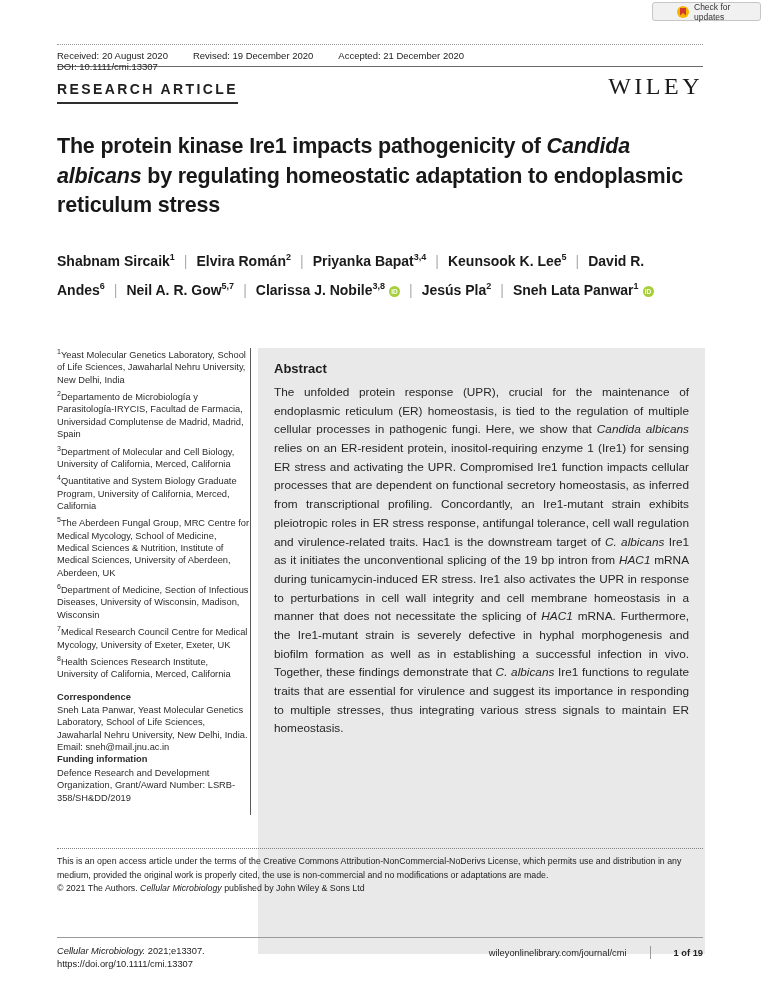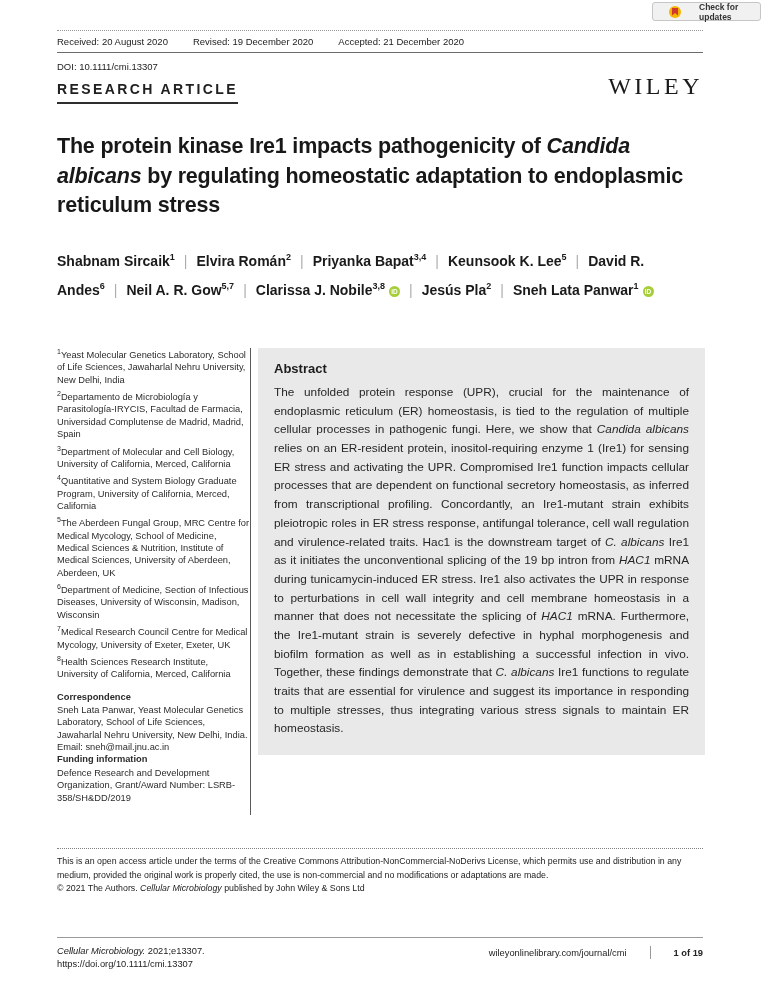--- a/index.html
+++ b/index.html
@@ -7,38 +7,38 @@
     width:761px; height:1000px;
     font-family:"Liberation Sans", sans-serif;
     color:#1c1c1c;
     -webkit-font-smoothing:antialiased;
   }
   .page { position:relative; width:761px; height:1000px; overflow:hidden; background:#fff; }
 
   
   .cfu {
     position:absolute; top:2px; left:652px; height:19px;
-    display:flex; align-items:center; gap:18px;
+    display:flex; align-items:center; gap:5px;
     background:#f1f1f1; border:1px solid #c6c6c6; border-radius:3px;
-    padding:0 16px; box-sizing:border-box;
-    font-size:8.5px; color:#333;font-weight:bold;
+    padding:0 24px; box-sizing:border-box;
+    font-size:8.5px; color:#333;
   }
   .cm-icon {
     position:relative; width:12px; height:12px; border-radius:50%;
     background:var(--cm-yellow,#F7B500); flex:0 0 auto;
   }
   .cm-icon .bm {
     position:absolute; left:3px; top:2px; width:6px; height:8px;
     background:var(--cm-red,#D0392E);
     clip-path:polygon(0 0,100% 0,100% 100%,50% 68%,0 100%);
   }
 
   
   .dates-row {
-    position:absolute; top:30px; left:57px; width:646px;
+    position:absolute; top:44px; left:57px; width:646px;
     border-top:1px dotted #9a9a9a; border-bottom:1px solid #6b6b6b;
     display:flex; align-items:flex-end;
     font-size:9.5px; color:#222; box-sizing:border-box;
   }
   .dates-row .hist { padding:5px 0; }
   .dates-row .vsep { width:1px; background:#999; margin:0 12px; }
 
   .doi-line { position:absolute; top:61px; left:57px; font-size:9.5px; color:#222; }
 
   
@@ -81,21 +81,21 @@
   .aff { margin-bottom:5px; }
   .aff sup { font-size:7px; }
   .small-heading { font-weight:700; margin-bottom:1px; }
   .corr { margin-top:10px; }
   .funding { margin-top:0; }
 
   .vrule { position:absolute; left:250px; top:348px; width:1px; height:467px; background:#5a5a5a; }
 
   
   .abstract-box {
-    position:absolute; left:258px; top:348px; width:447px; height:407px;
+    position:absolute; left:258px; top:348px; width:447px; height:606px;
     background:var(--abs-bg,#e9e9e9); box-sizing:border-box; padding:13px 16px;
   }
   .abstract-heading { font-size:13px; font-weight:700; color:#1d1d1d; margin:0 0 7px 0; }
   .abstract-body {
     font-size:11.8px; line-height:1.585; text-align:justify;
     margin:0; color:#262626;
   }
 
   
   .license {

